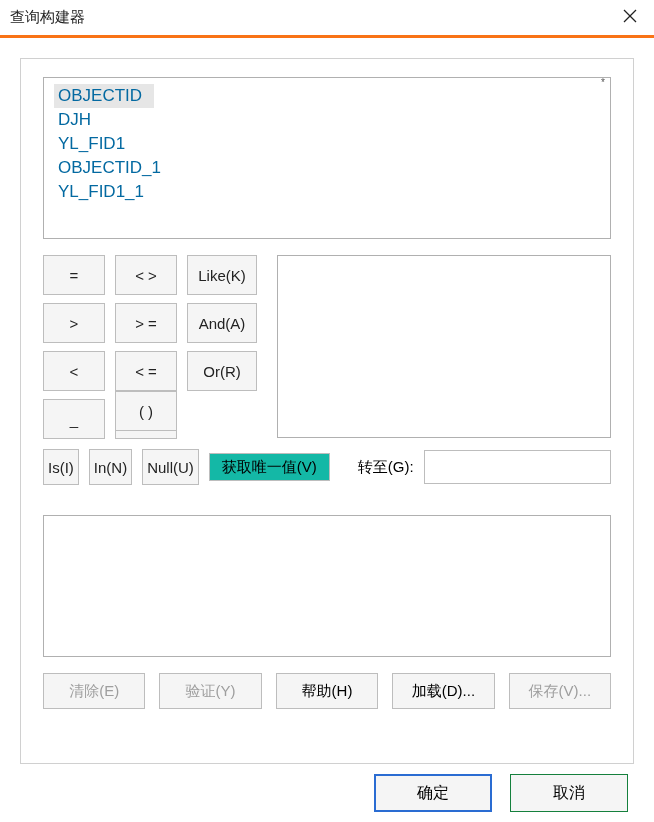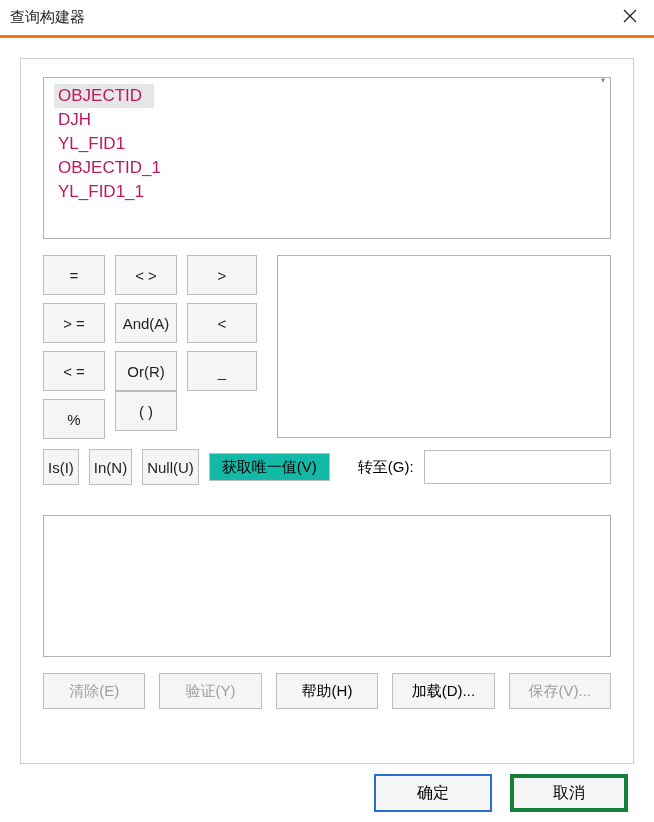--- a/index.html
+++ b/index.html
@@ -43,21 +43,21 @@
       position: relative;
       height: 706px;
     }
 
     .fields-box {
       border: 1px solid #b0b0b0;
       height: 162px;
       padding: 6px 0 6px 10px;
       overflow-y: scroll;
       font-size: 17px;
-      color: #be185d;
+      color: #0369a1;
       position: relative;
     }
     .fields-box .field-item {
       padding: 2px 4px;
       cursor: pointer;
       display: inline-block;
       min-width: 100px;
     }
     .fields-box .field-item.selected {
       background: #e6e6e6;
@@ -162,21 +162,21 @@
     .footer-row {
       display: flex;
       justify-content: flex-end;
       gap: 18px;
       padding: 0 26px 14px 0;
       margin-top: 6px;
     }
     .footer-btn {
       width: 118px;
       height: 38px;
-      border: 4px solid #15803d;
+      border: 1px solid #15803d;
       background: #f5f5f5;
       display: flex;
       align-items: center;
       justify-content: center;
       cursor: pointer;
       font-size: 16px;
     }
     .footer-btn.primary {
       border: 2px solid #2a6cd2;
     }
@@ -222,20 +222,21 @@
       <div class="fields-box-wrapper"><span class="field-item">YL_FID1</span></div>
       <div class="fields-box-wrapper"><span class="field-item">OBJECTID_1</span></div>
       <div class="fields-box-wrapper"><span class="field-item">YL_FID1_1</span></div>
     </div>
   </div>
 
   <div class="mid-section">
     <div class="op-grid">
       <div class="op-btn">=</div>
       <div class="op-btn">&lt; &gt;</div>
+      <div class="op-btn">Like(K)</div>
 
       <div class="op-btn">&gt;</div>
       <div class="op-btn">&gt; =</div>
       <div class="op-btn">And(A)</div>
 
       <div class="op-btn">&lt;</div>
       <div class="op-btn">&lt; =</div>
       <div class="op-btn">Or(R)</div>
 
       <div class="op-btn">_</div>

